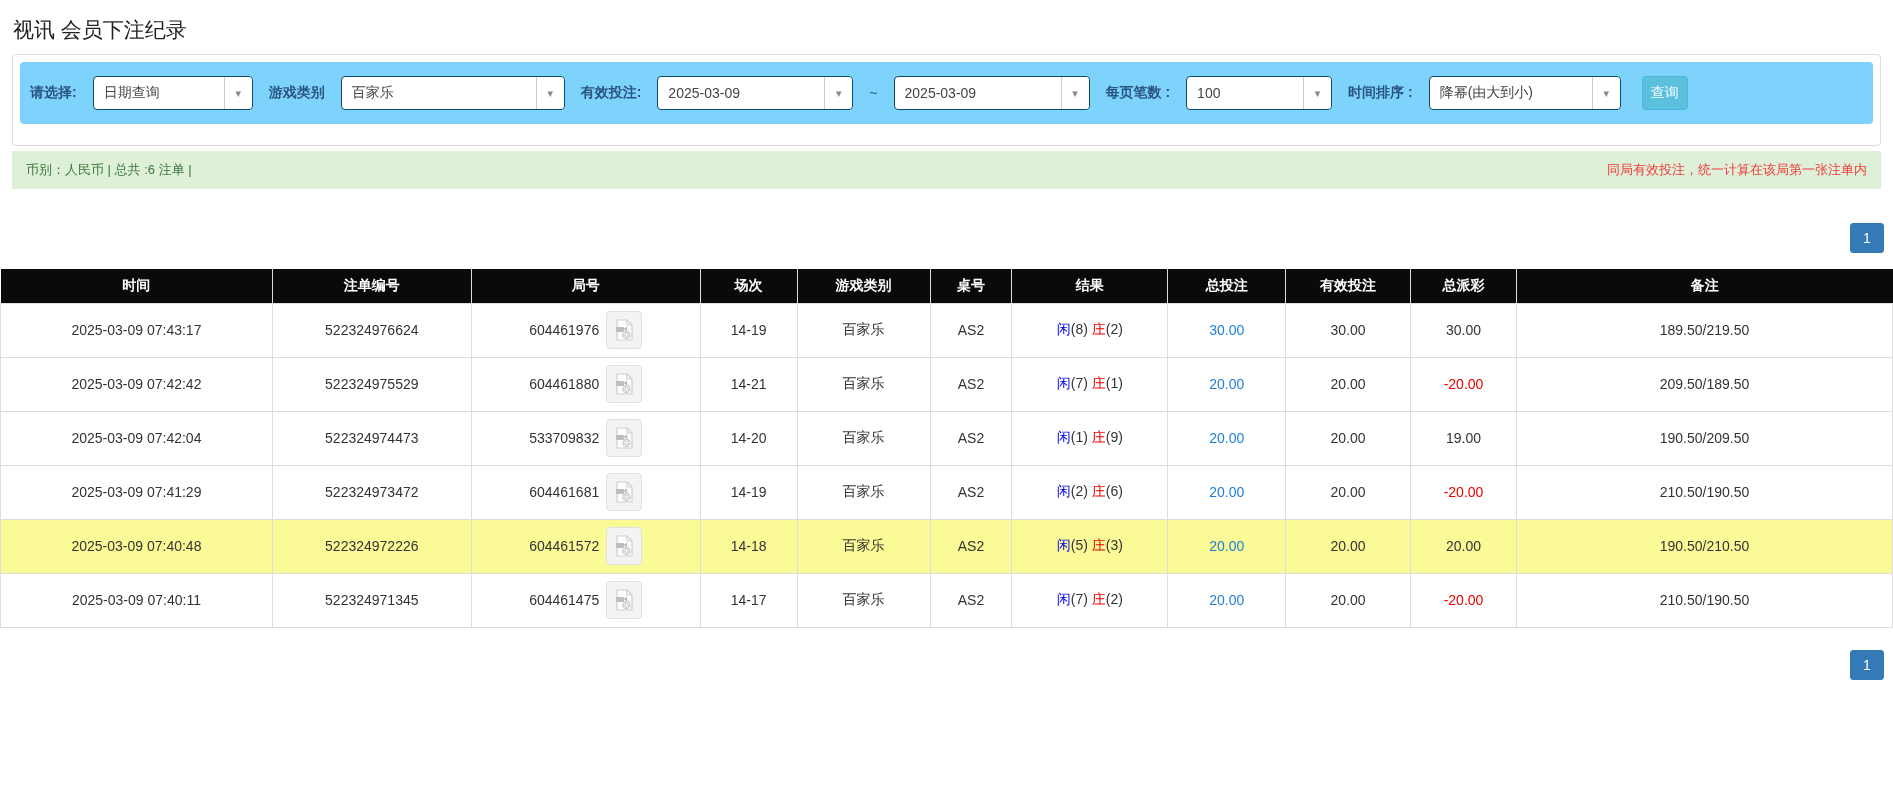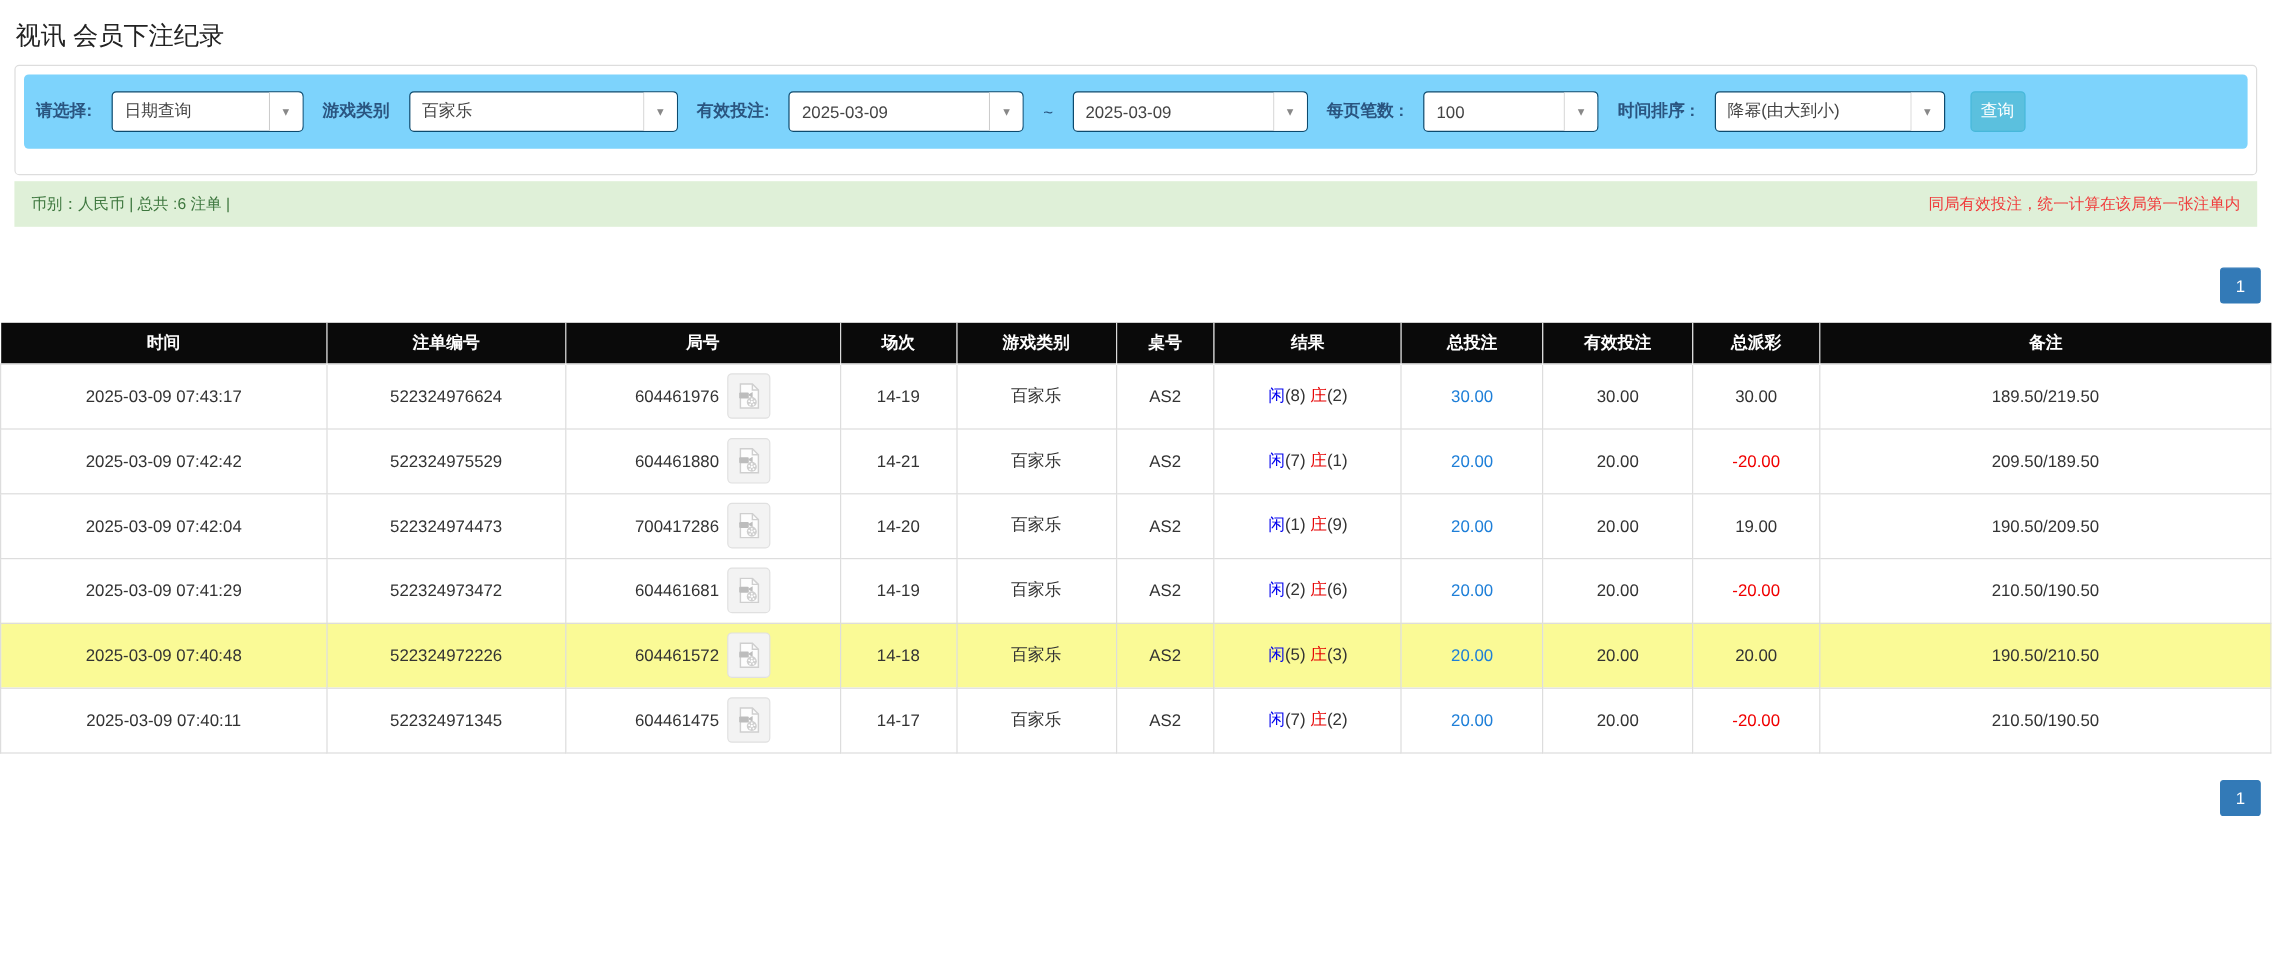--- a/index.html
+++ b/index.html
@@ -253,21 +253,21 @@
     </td>
     <td>20.00</td>
     <td class="payout neg">-20.00</td>
     <td>209.50/189.50</td>
   </tr>
       <tr>
     <td>2025-03-09 07:42:04</td>
     <td>522324974473</td>
     <td>
       <span class="round-wrap">
-        <span>700417286</span>
+        <span>533709832</span>
         <button class="video-btn">
           <svg width="20" height="22" viewBox="0 0 20 22">
             <path d="M3 1h10l5 5v15H3z" fill="#fdfdfd" stroke="#cfcfcf" stroke-width="1.2"></path>
             <path d="M13 1v5h5" fill="none" stroke="#cfcfcf" stroke-width="1.2"></path>
             <rect x="2" y="8" width="8" height="5" rx="1" fill="#bdbdbd"></rect>
             <path d="M10 9.5l3.2-1.9v4.8L10 10.5z" fill="#bdbdbd"></path>
             <circle cx="12.5" cy="16" r="4.2" fill="#cfcfcf"></circle>
             <circle cx="12.5" cy="16" r="1" fill="#fff"></circle>
             <circle cx="12.5" cy="13.7" r="0.8" fill="#fff"></circle>
             <circle cx="14.7" cy="15.3" r="0.8" fill="#fff"></circle>

